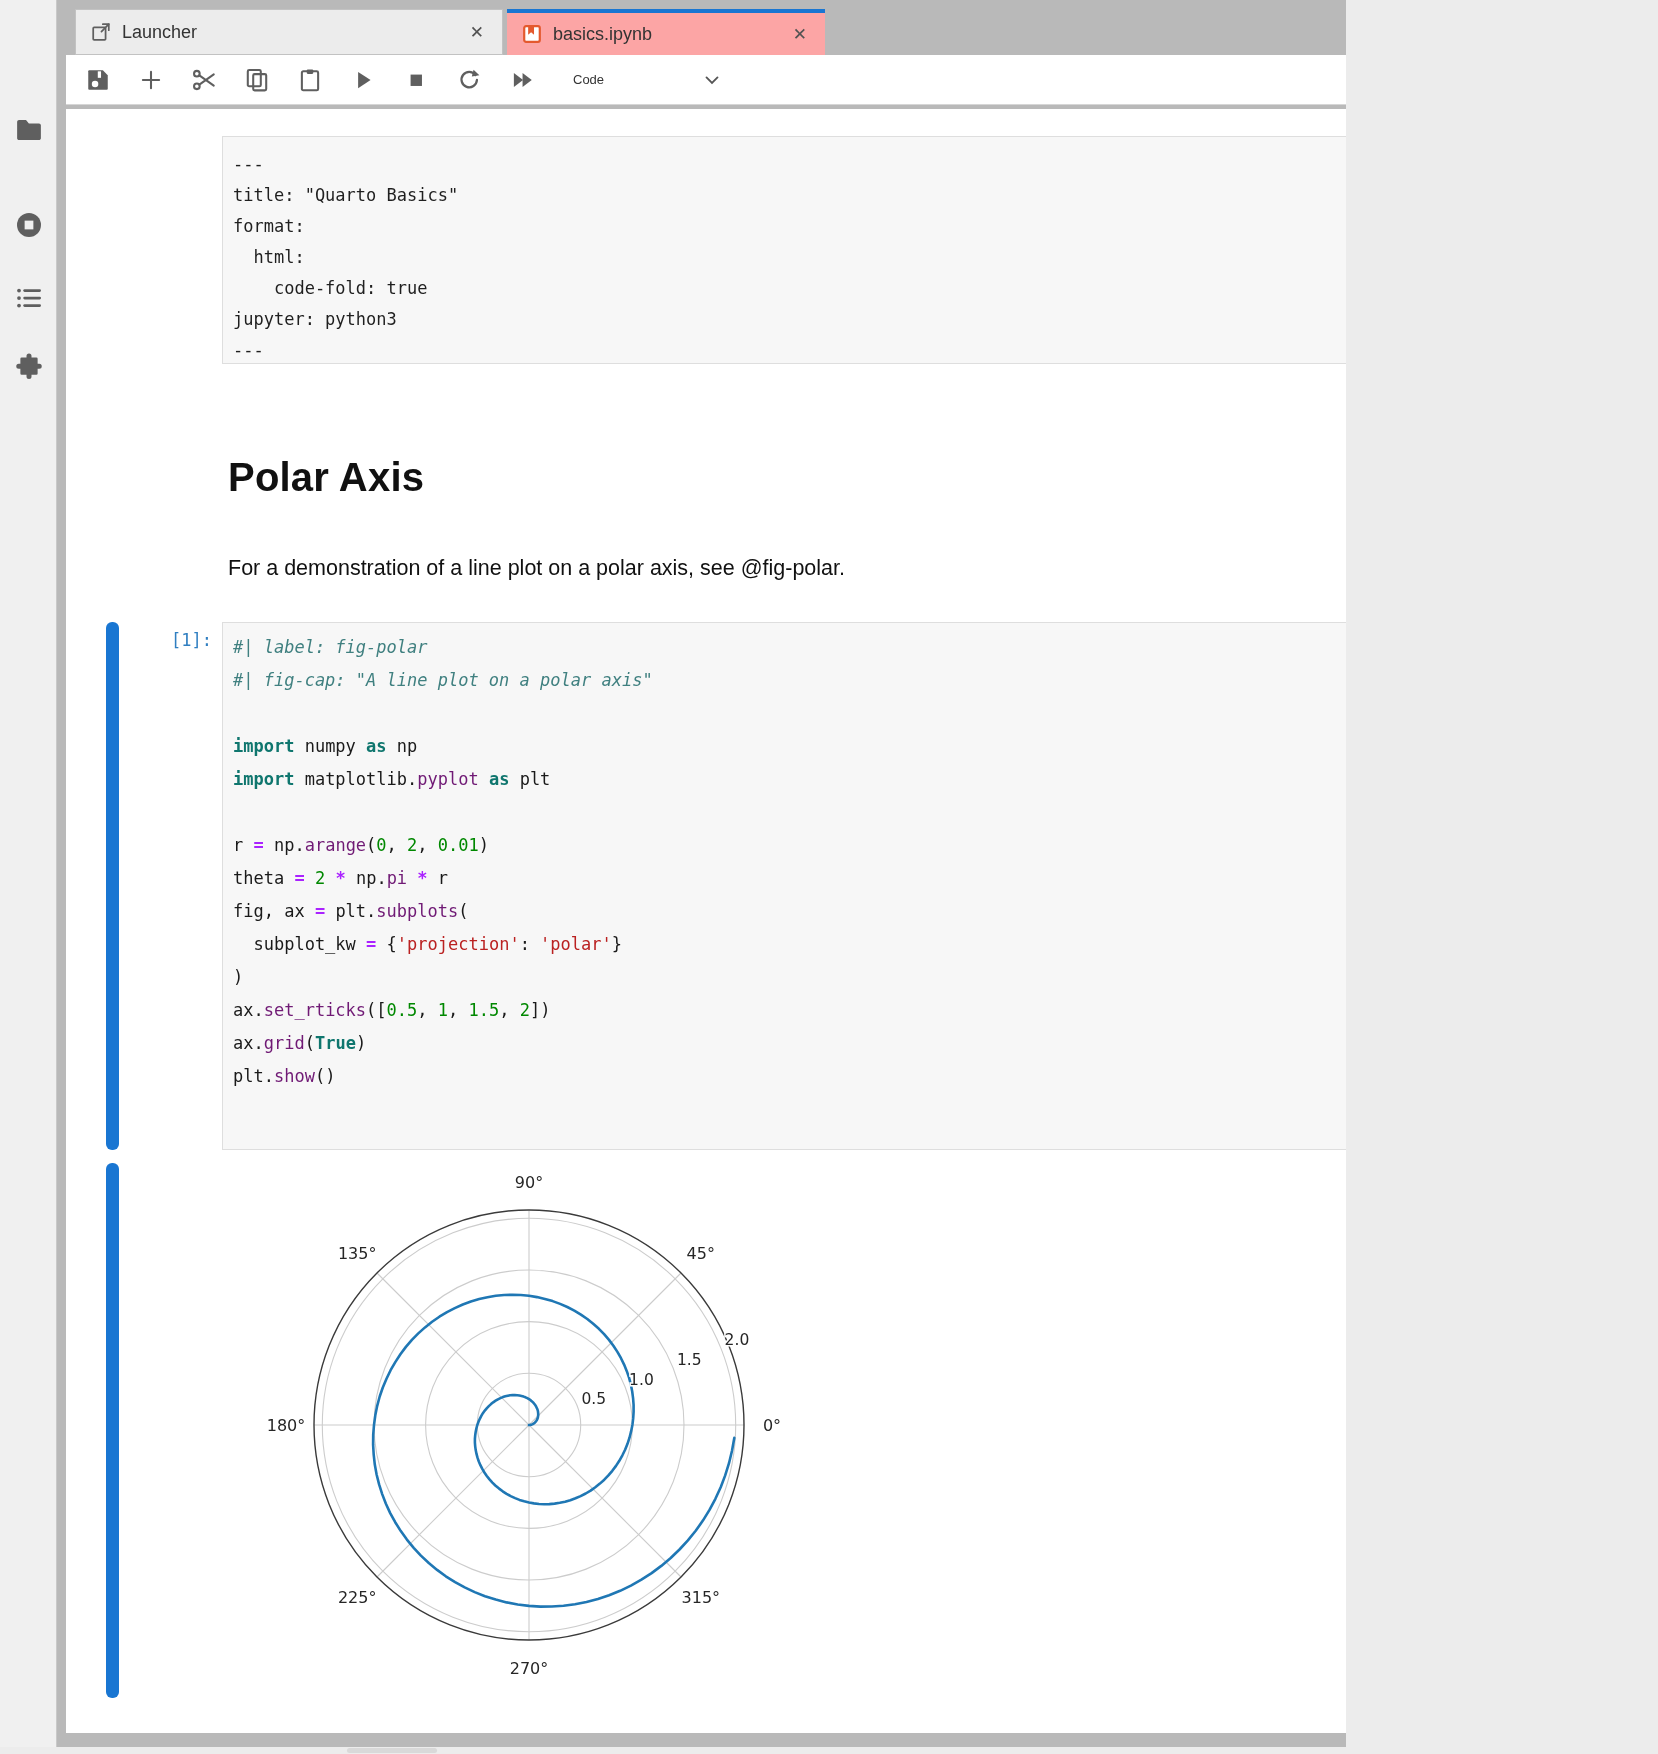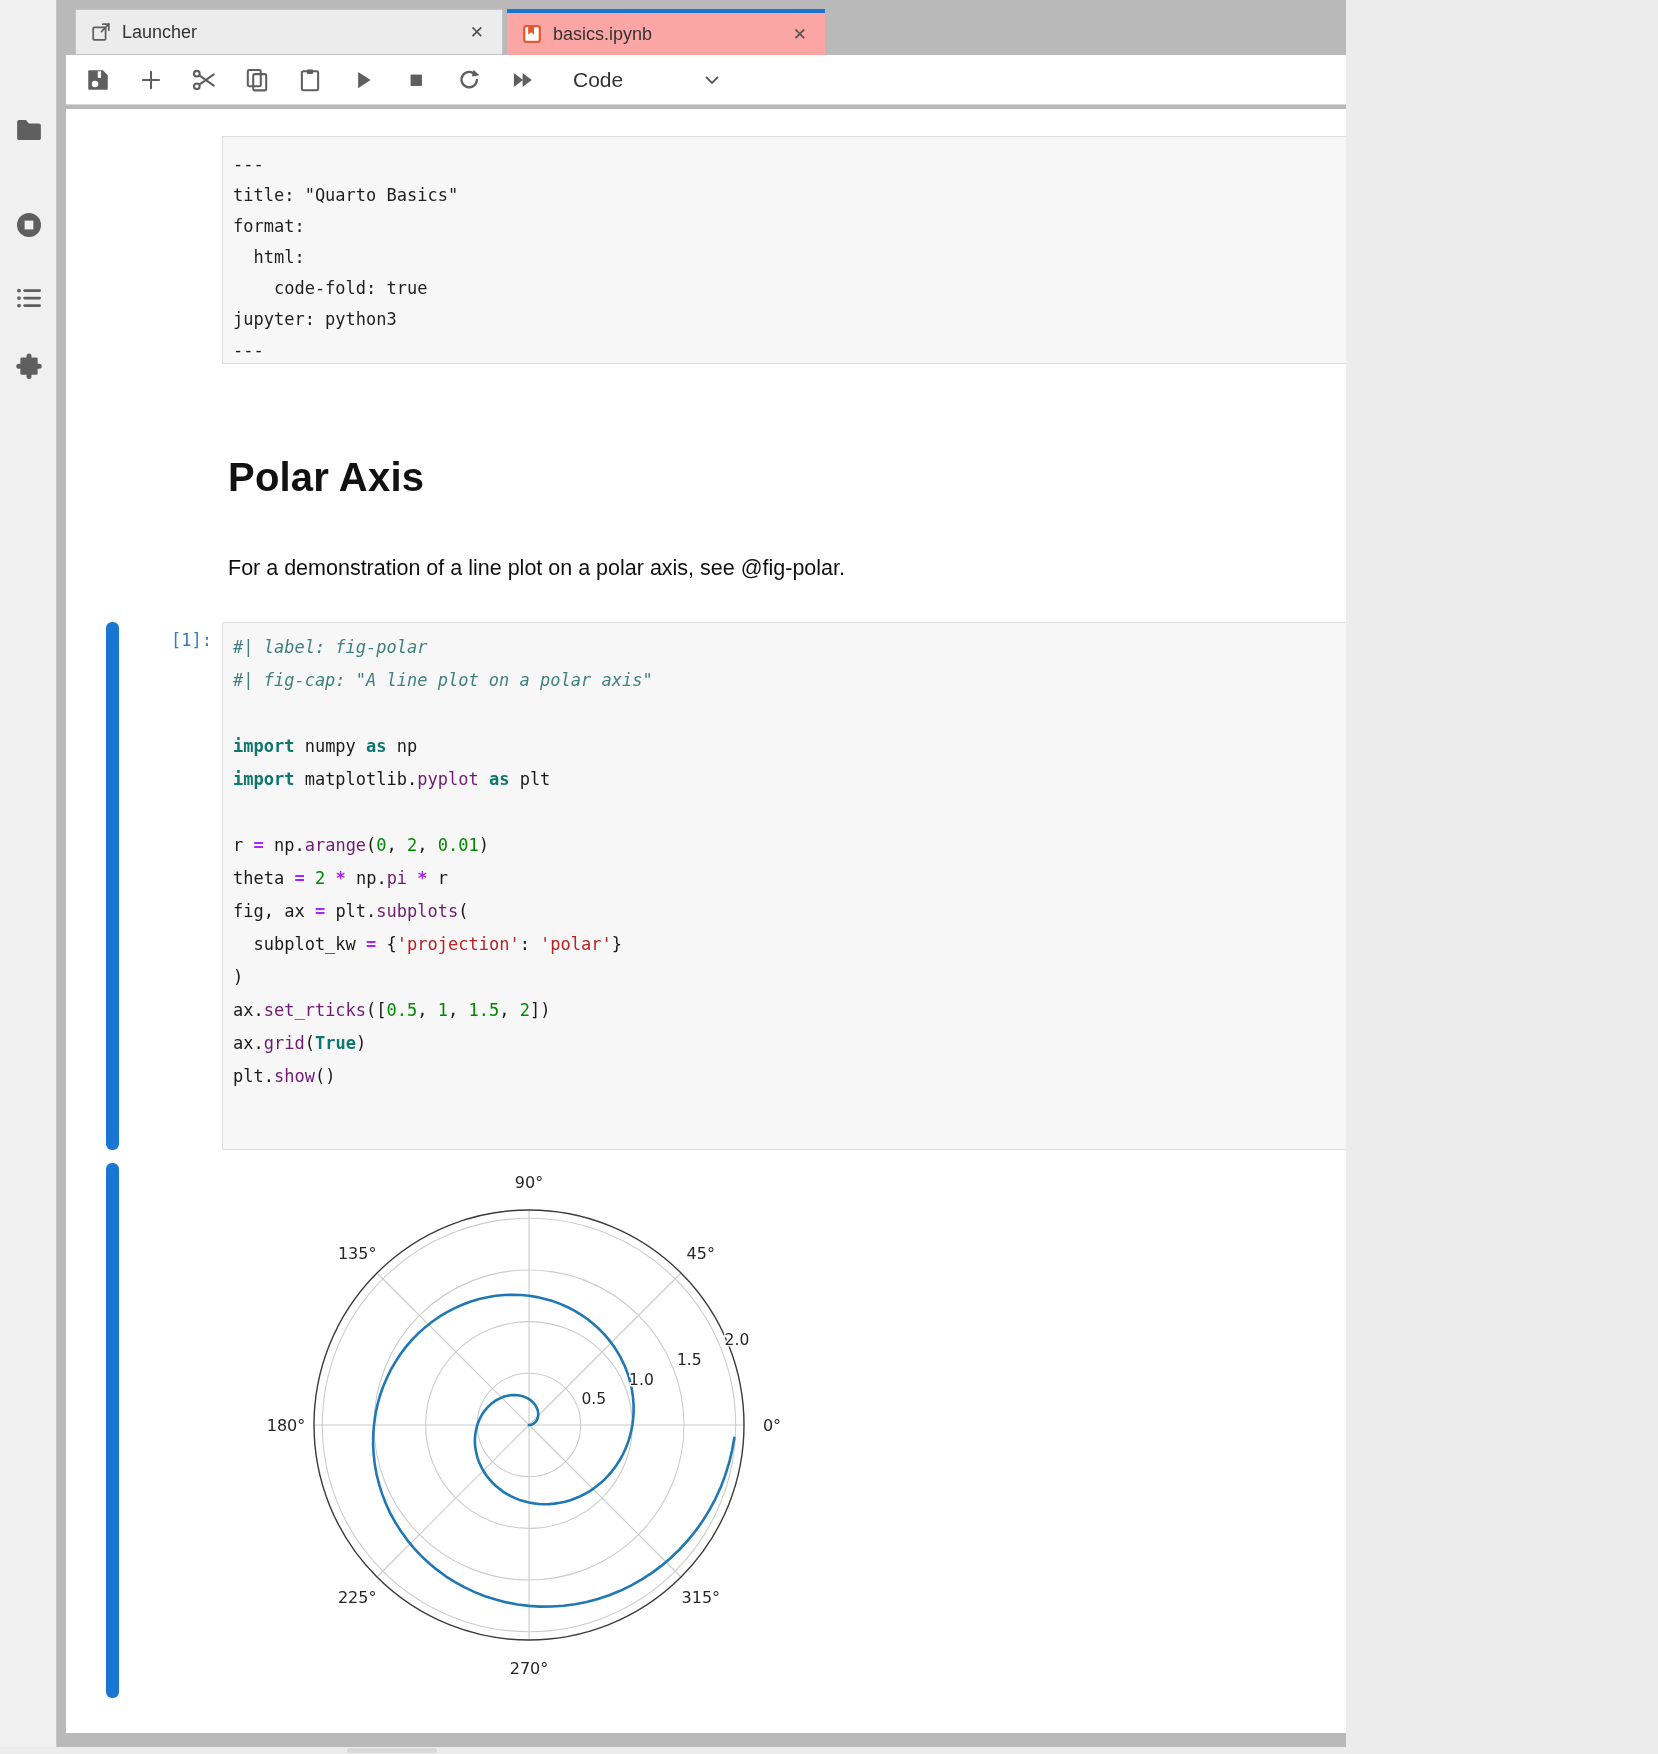--- a/index.html
+++ b/index.html
@@ -27,21 +27,21 @@
   .tab .tab-close { flex:0 0 auto; font-size:17px; color:#525252; padding:2px 4px; cursor:pointer; }
 
   
   .toolbar { position:absolute; left:66px; top:55px; width:1528px; height:50px;
              background:#fff; border-bottom:1px solid #d6d6d6;
              display:flex; align-items:center; padding-left:16px; }
   .tb-btn { width:32px; height:32px; margin-right:21px; display:flex; align-items:center;
             justify-content:center; cursor:pointer; flex:0 0 auto; }
   .tb-btn svg { width:26px; height:26px; }
   .cell-type { margin-left:14px; width:150px; display:flex; align-items:center;
-               justify-content:space-between; font-size:21px; color:#333; cursor:pointer; }
+               justify-content:space-between; font-size:13px; color:#333; cursor:pointer; }
   .cell-type svg { width:22px; height:22px; }
   .kernel-area { margin-left:auto; display:flex; align-items:center; gap:4px; }
   .kernel-name { font-size:18px; color:#1f1f1f; cursor:pointer; }
   .kernel-status svg { width:24px; height:24px; display:block; }
 
   
   .content { position:absolute; left:66px; top:109px; width:1528px; height:1624px;
              background:#fff; overflow:hidden; }
   .mono { font-family:"DejaVu Sans Mono", monospace; }
 

